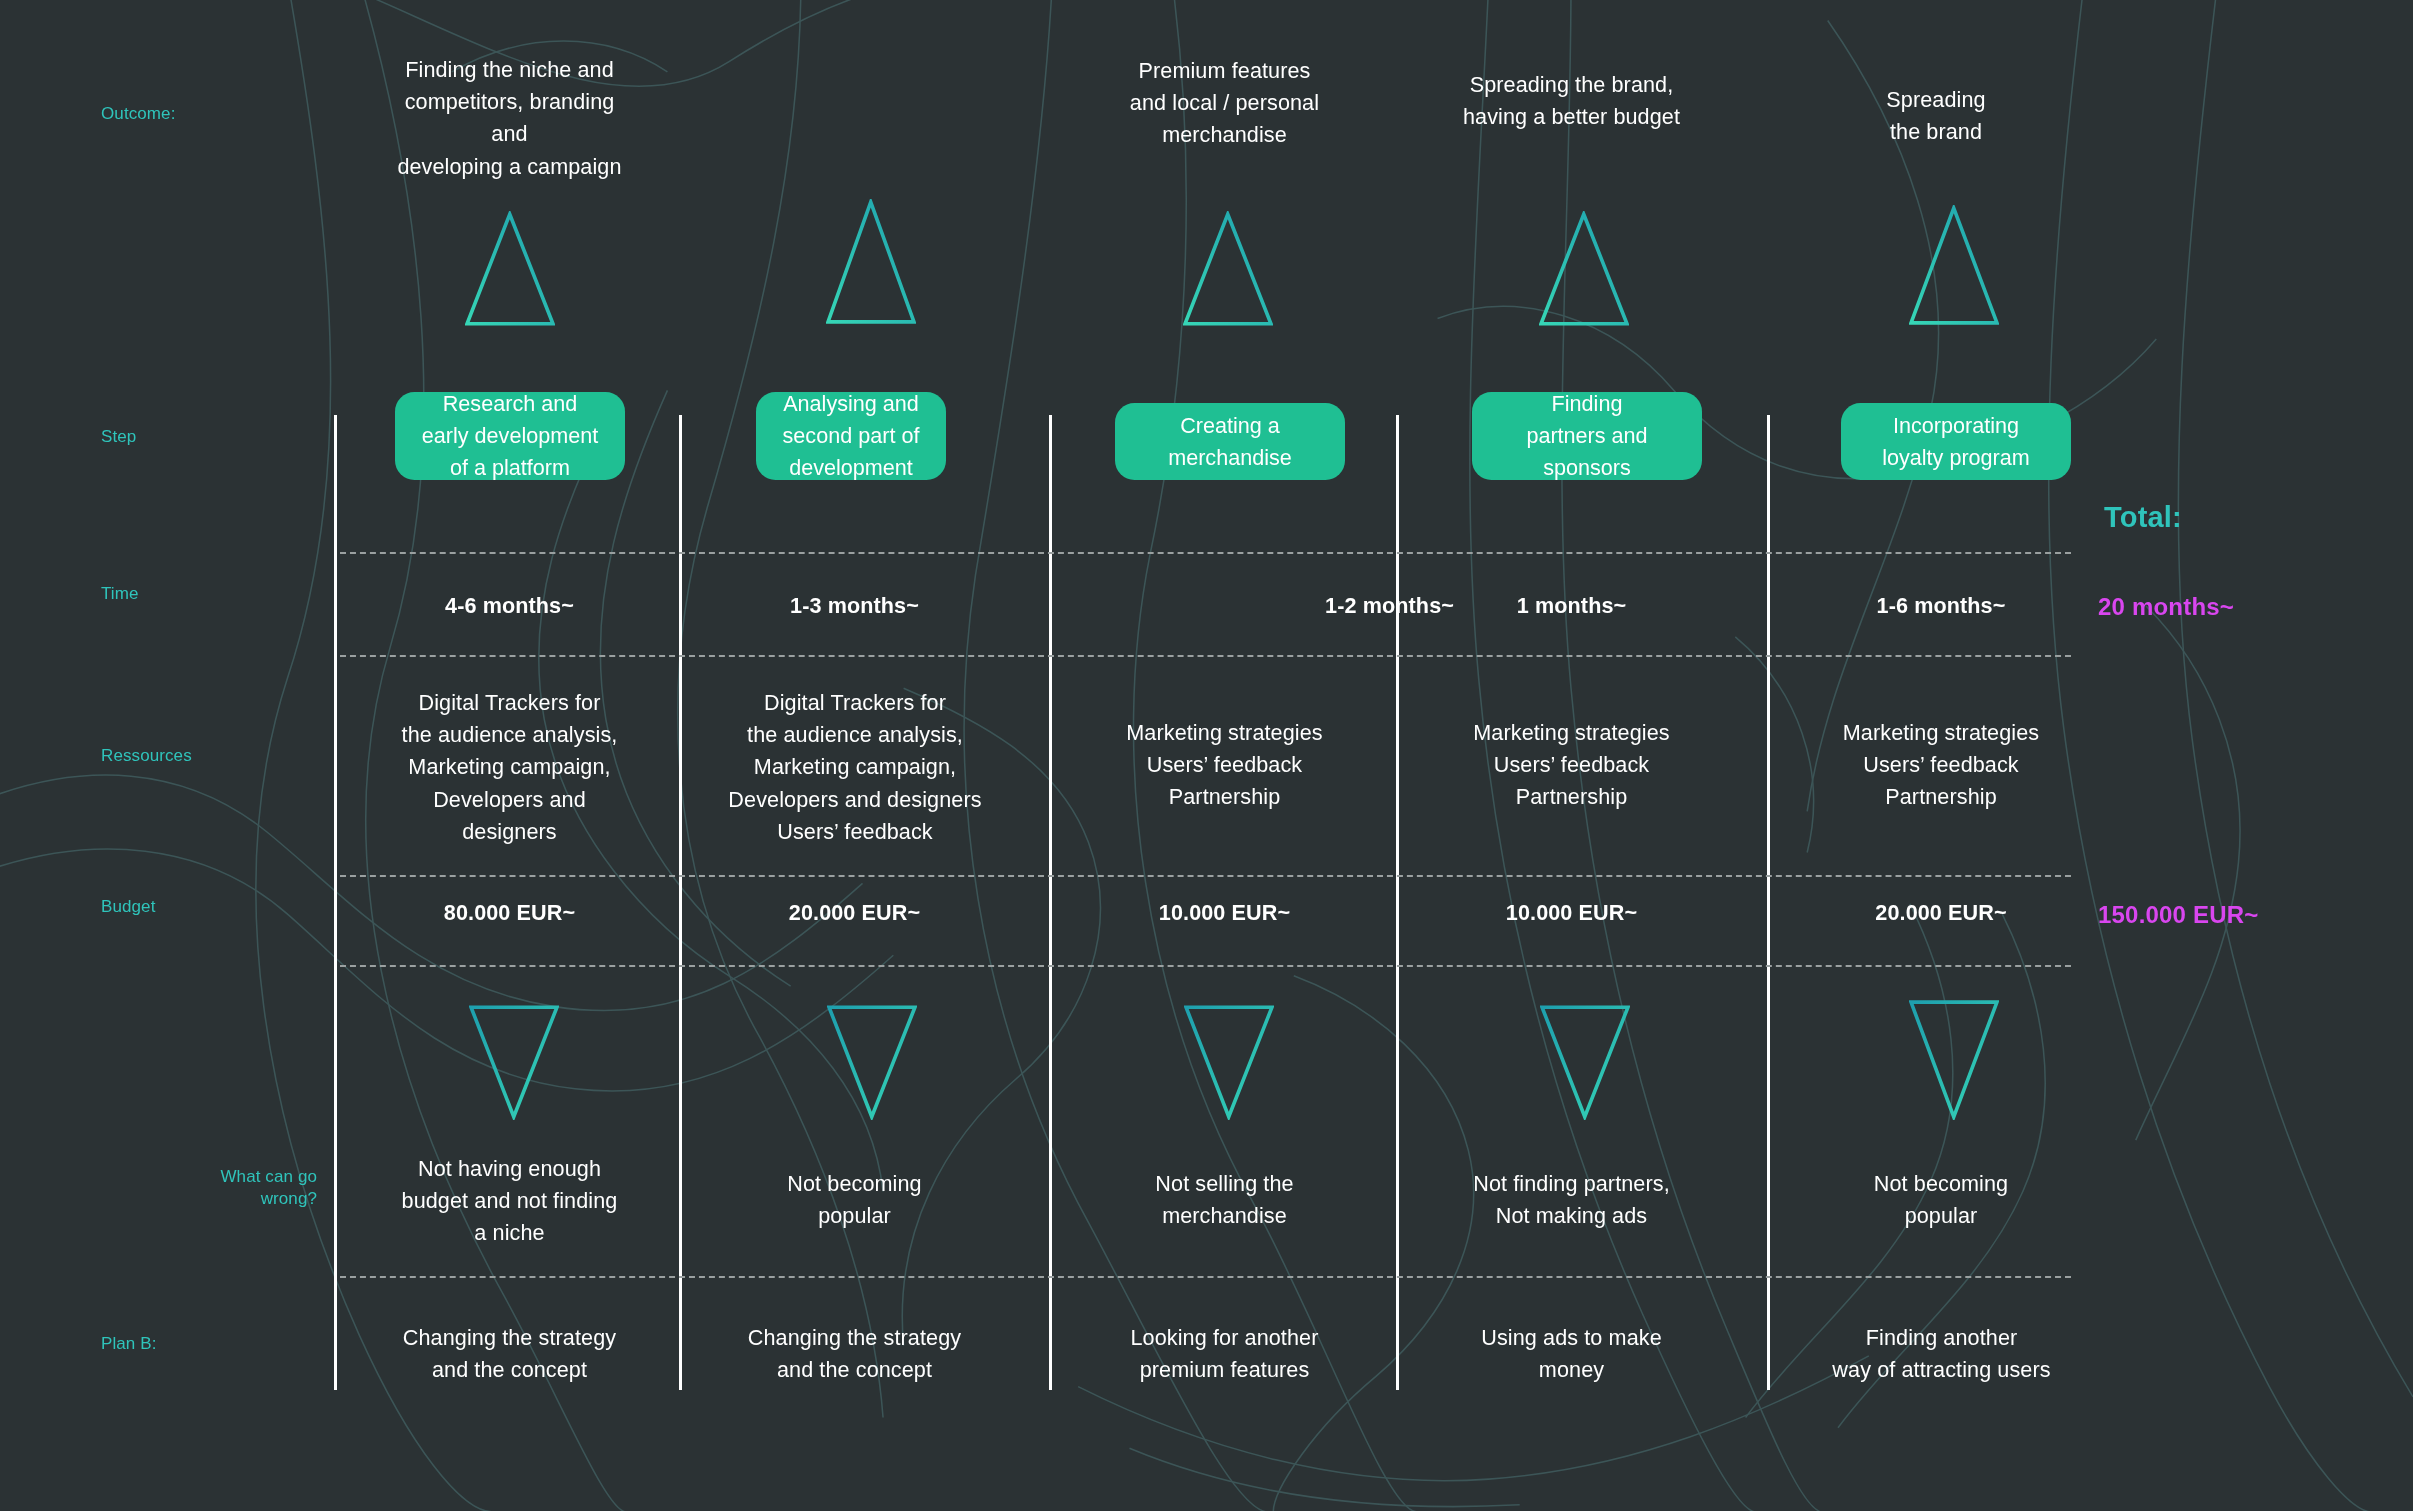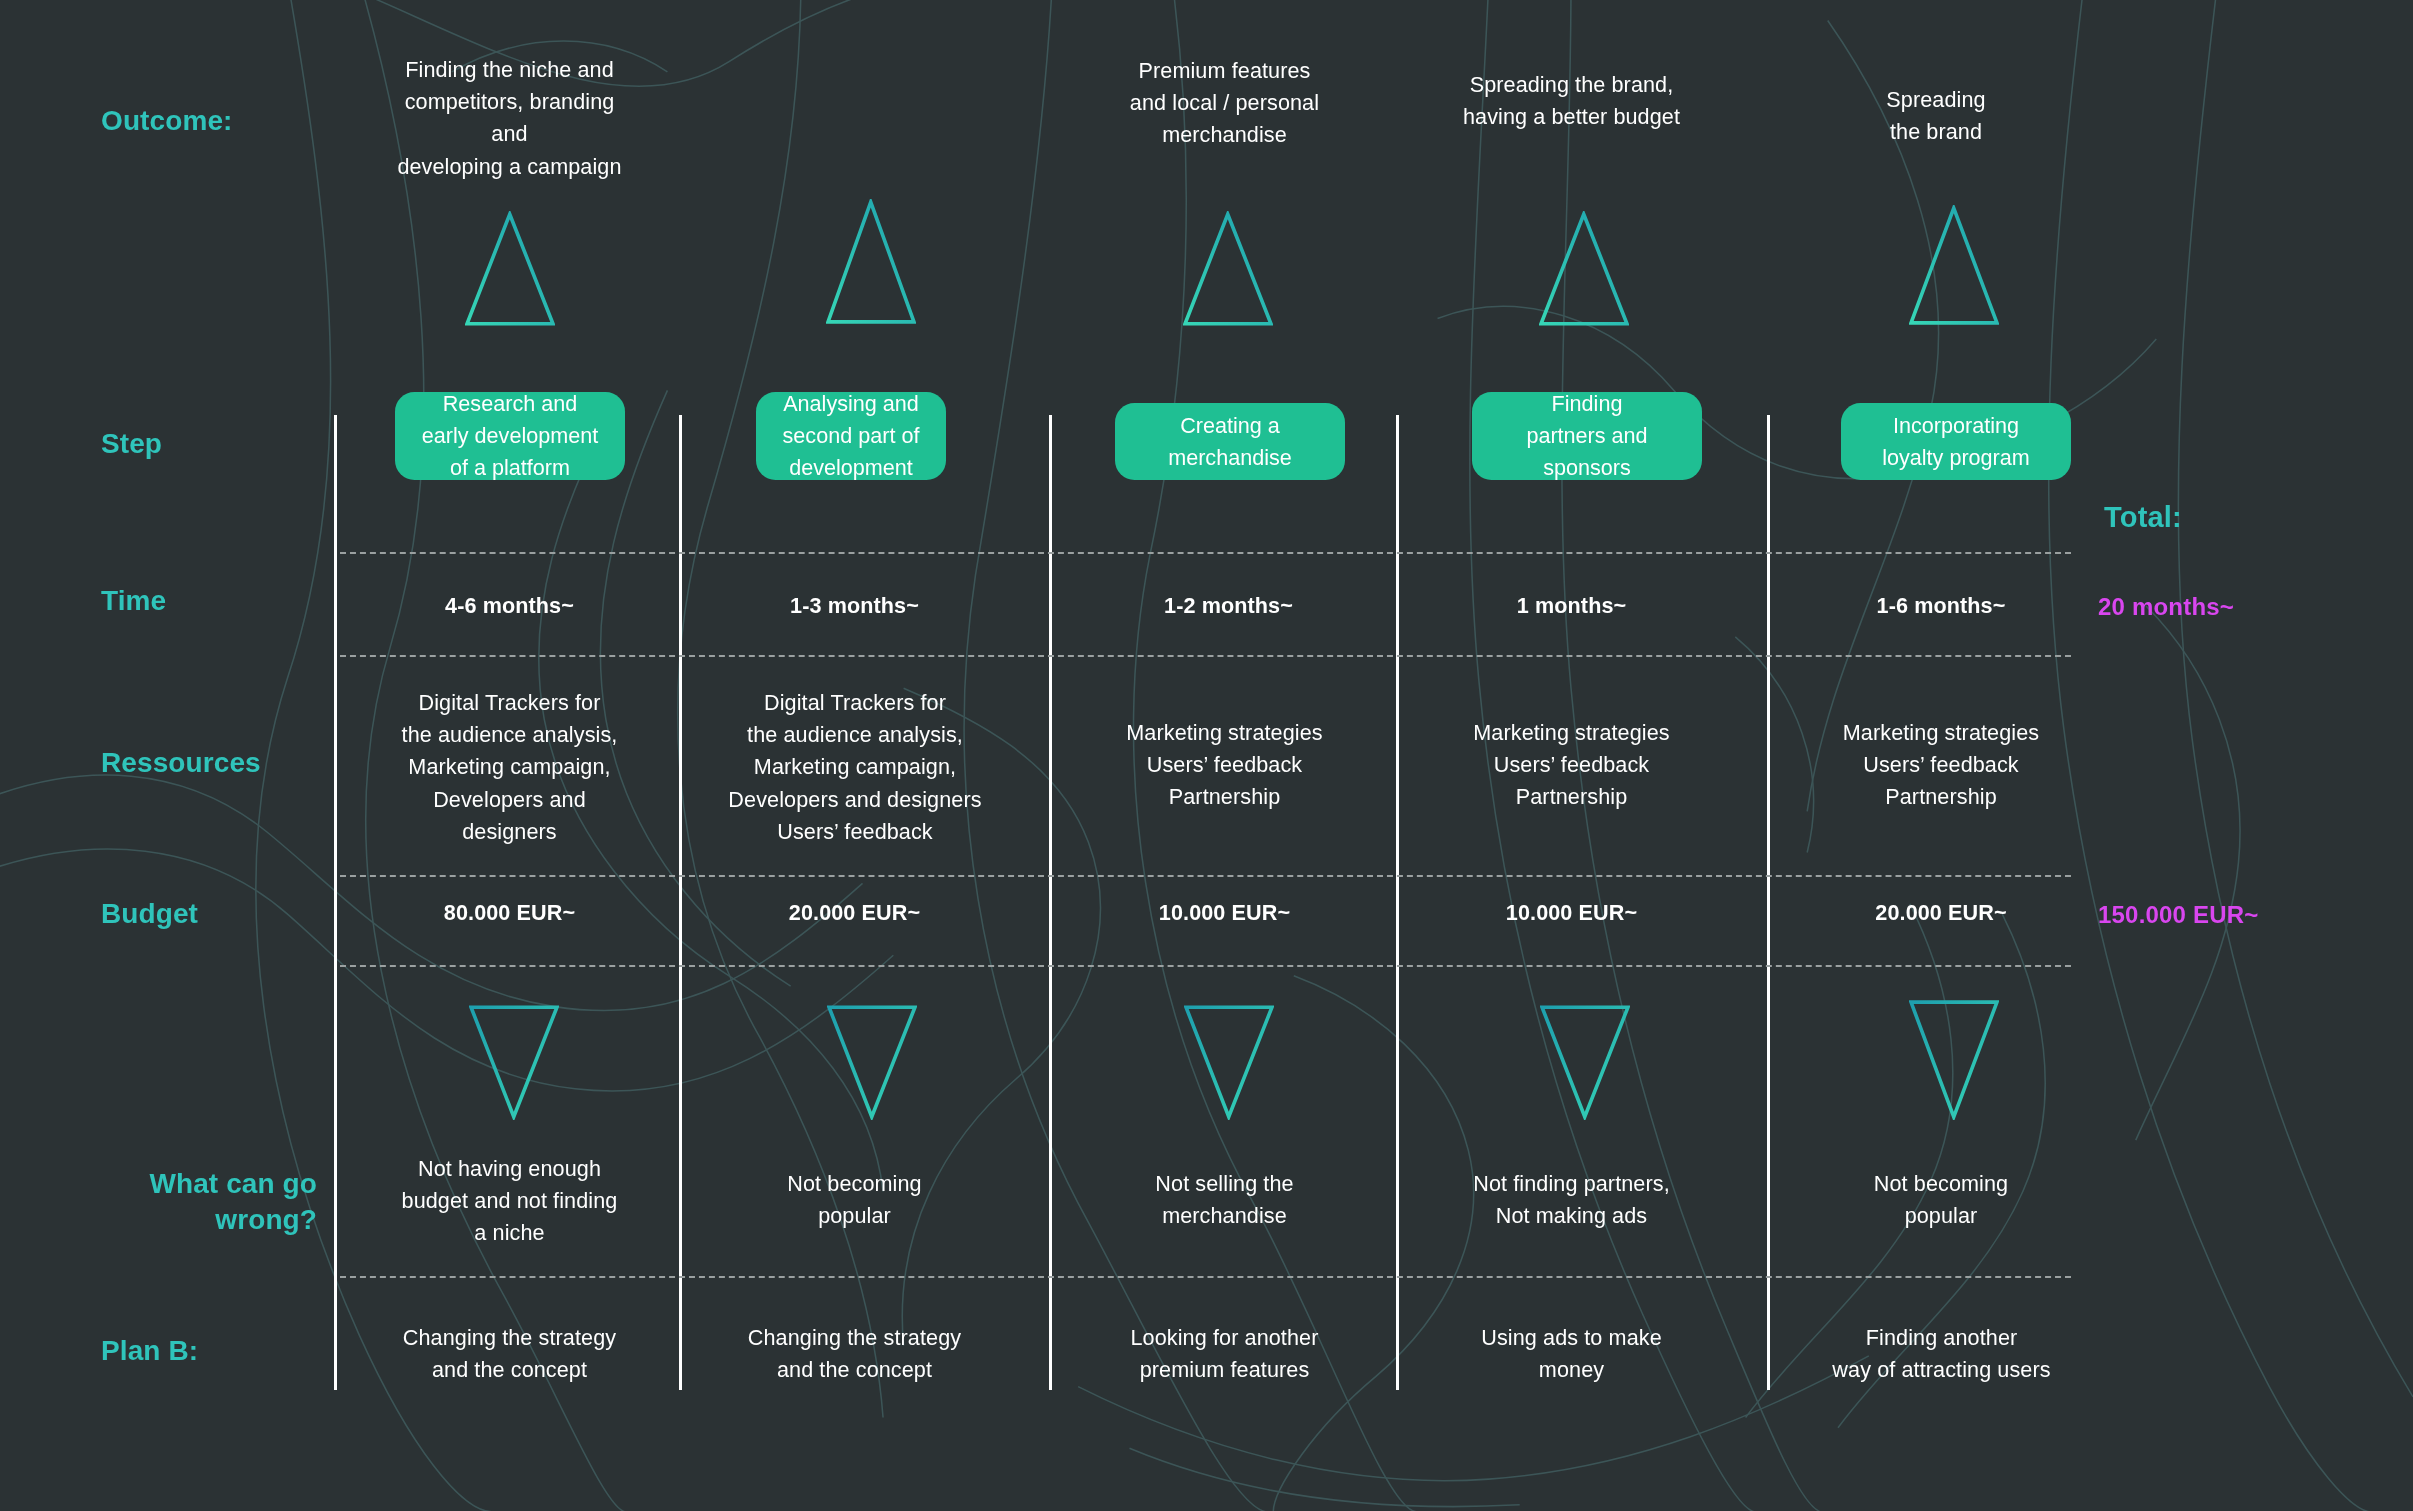--- a/index.html
+++ b/index.html
@@ -31,22 +31,22 @@
     z-index: 2;
     width: 2413px;
     height: 1512px;
   }
 
   
   .abs { position: absolute; }
 
   .row-label {
     color: #2fc4bb;
-    font-size: 28px;
-    font-weight: 700;
+    font-size: 17px;
+    font-weight: 400;
     line-height: 1.30;
     letter-spacing: 0.1px;
   }
 
   .cell-text {
     color: #ffffff;
     font-size: 21.6px;
     line-height: 1.49;
     text-align: center;
     font-weight: 400;
@@ -285,21 +285,21 @@
           </linearGradient>
         </defs>
       <polygon points="87,6 171,219 4,219" fill="none" stroke="url(#gUp3)" stroke-width="7"></polygon>
     </svg>
     <div class="step-pill" style="left:1115px; top:403px; width:230px; height:77px;">
       <div>
         <div>Creating a</div>
         <div>merchandise</div>
       </div>
     </div>
-    <div class="abs cell-bold" style="left:1059px; top:593px; width:339px;">1-2 months~</div>
+    <div class="abs cell-bold" style="left:1115px; top:593px; width:339px;text-align:right;">1-2 months~</div>
     <div class="abs cell-text" style="left:1055px; top:717px; width:339px;">
       <div>Marketing strategies</div>
       <div>Users’ feedback</div>
       <div>Partnership</div>
     </div>
     <div class="abs cell-bold" style="left:1055px; top:900px; width:339px;">10.000 EUR~</div>
     <svg class="tri" style="left:1184px; top:1004px;" width="90" height="116" viewBox="0 0 175 225">
       <defs>
           <linearGradient id="gDn3" x1="0" y1="0" x2="1" y2="1">
         <stop offset="0%" stop-color="#1e9fae"></stop>

